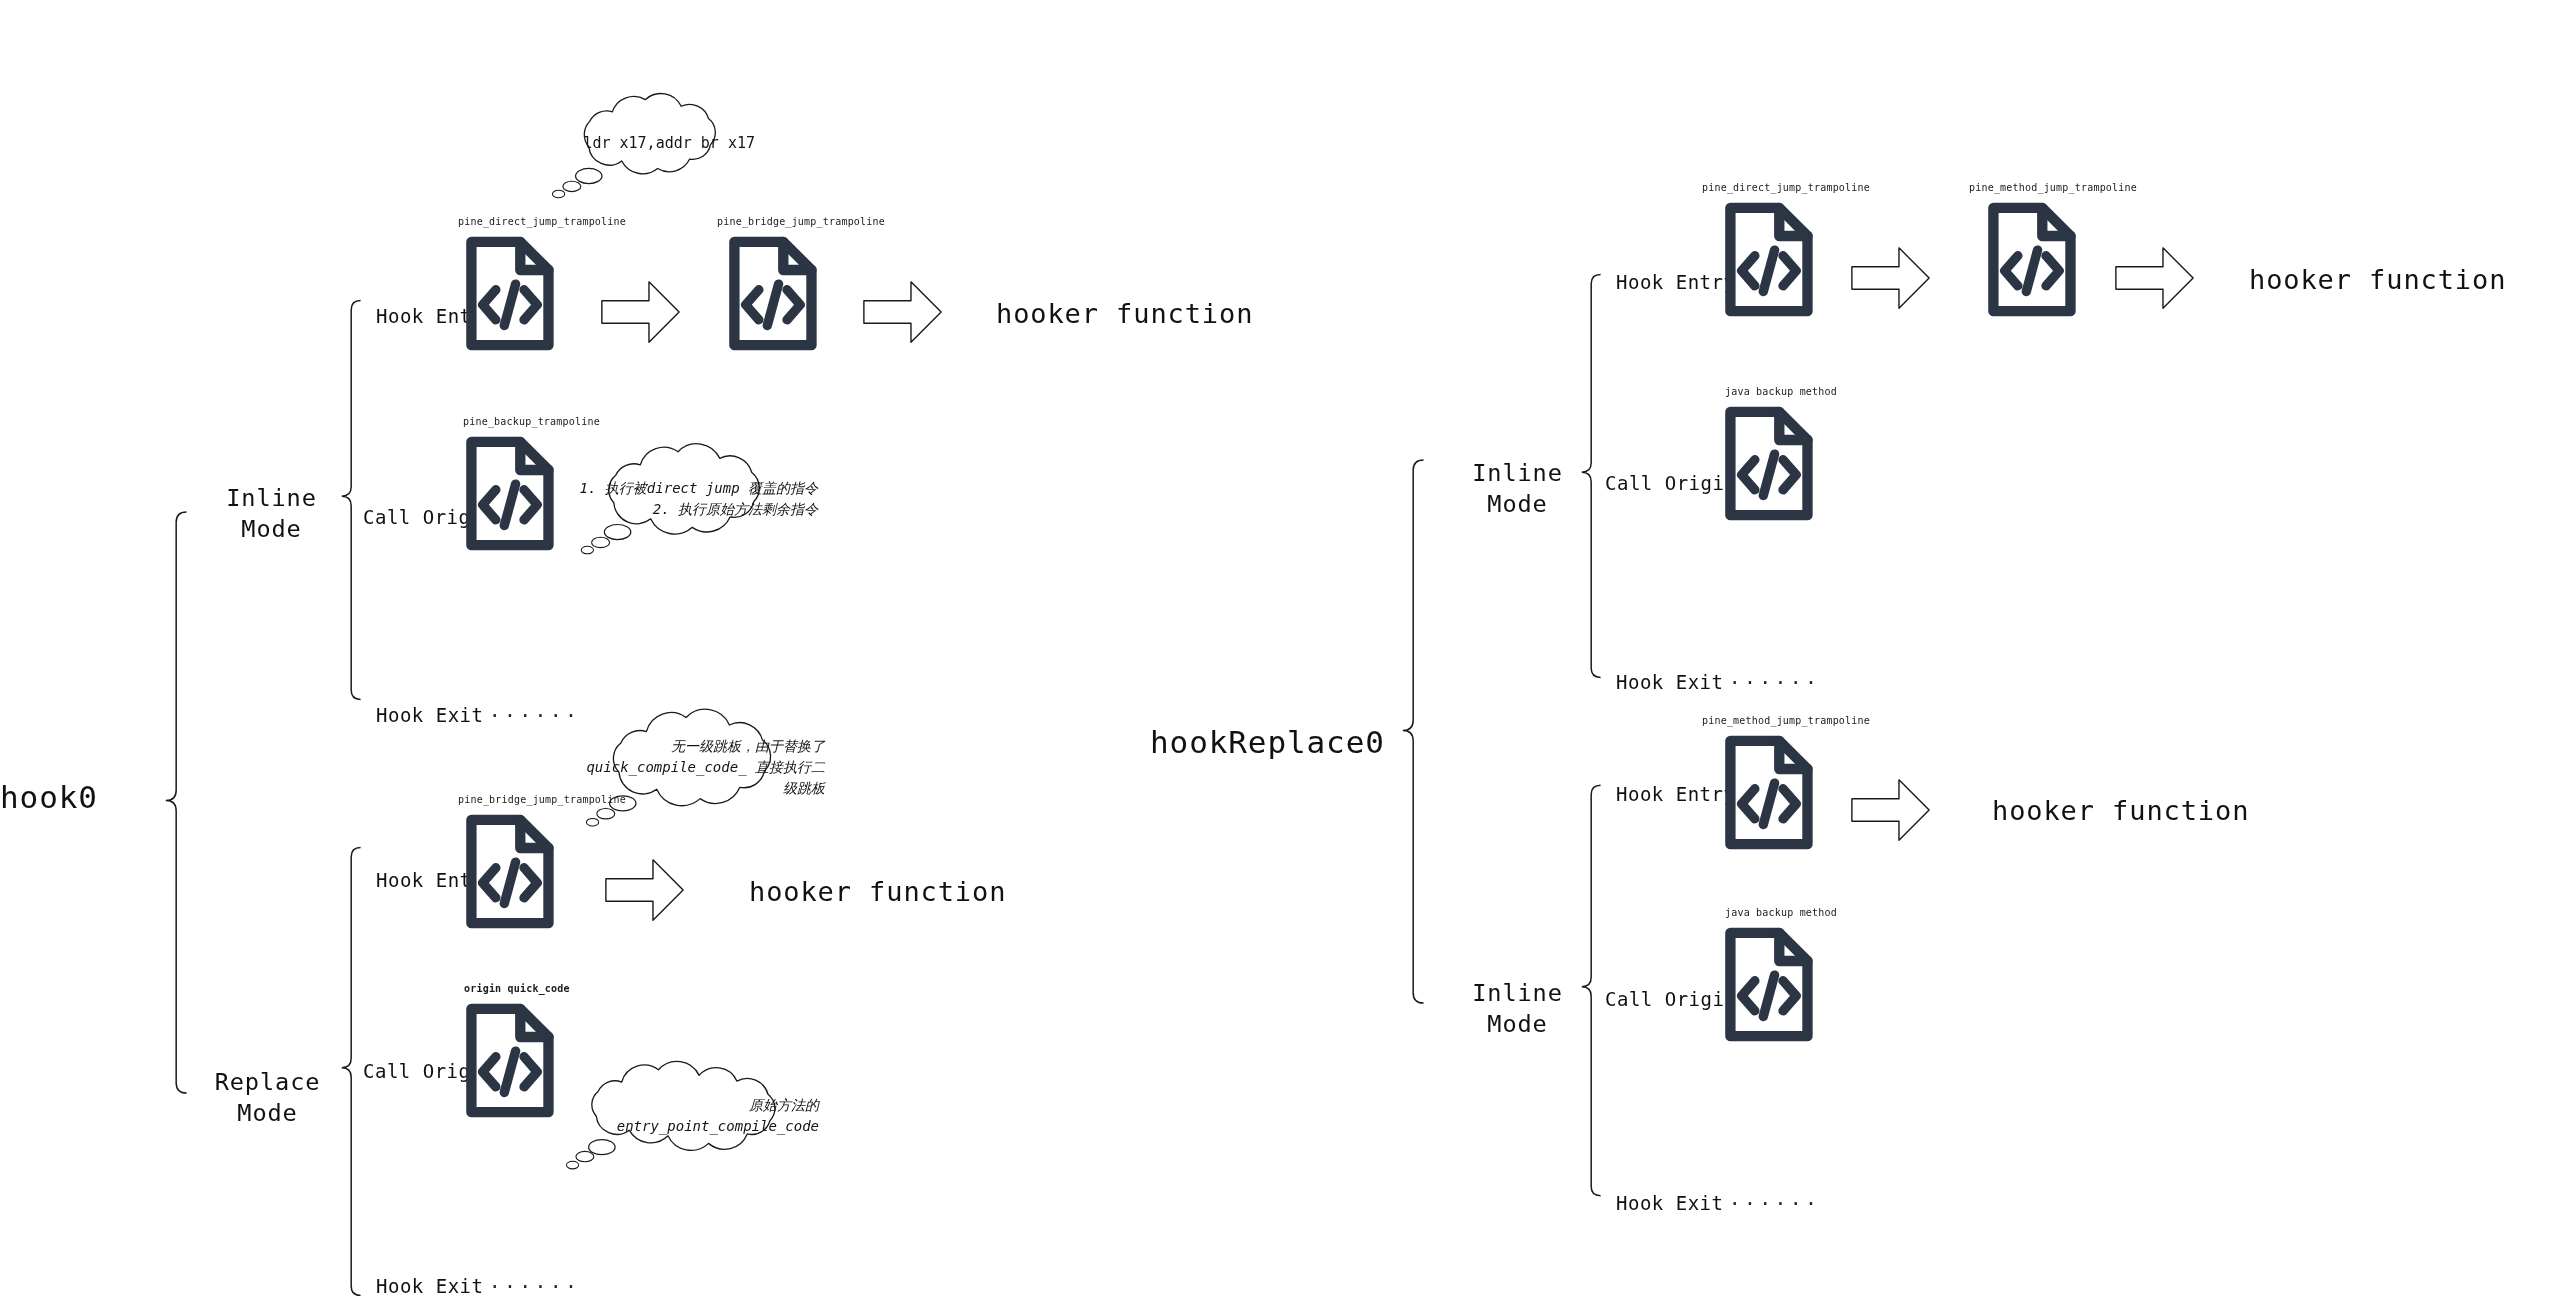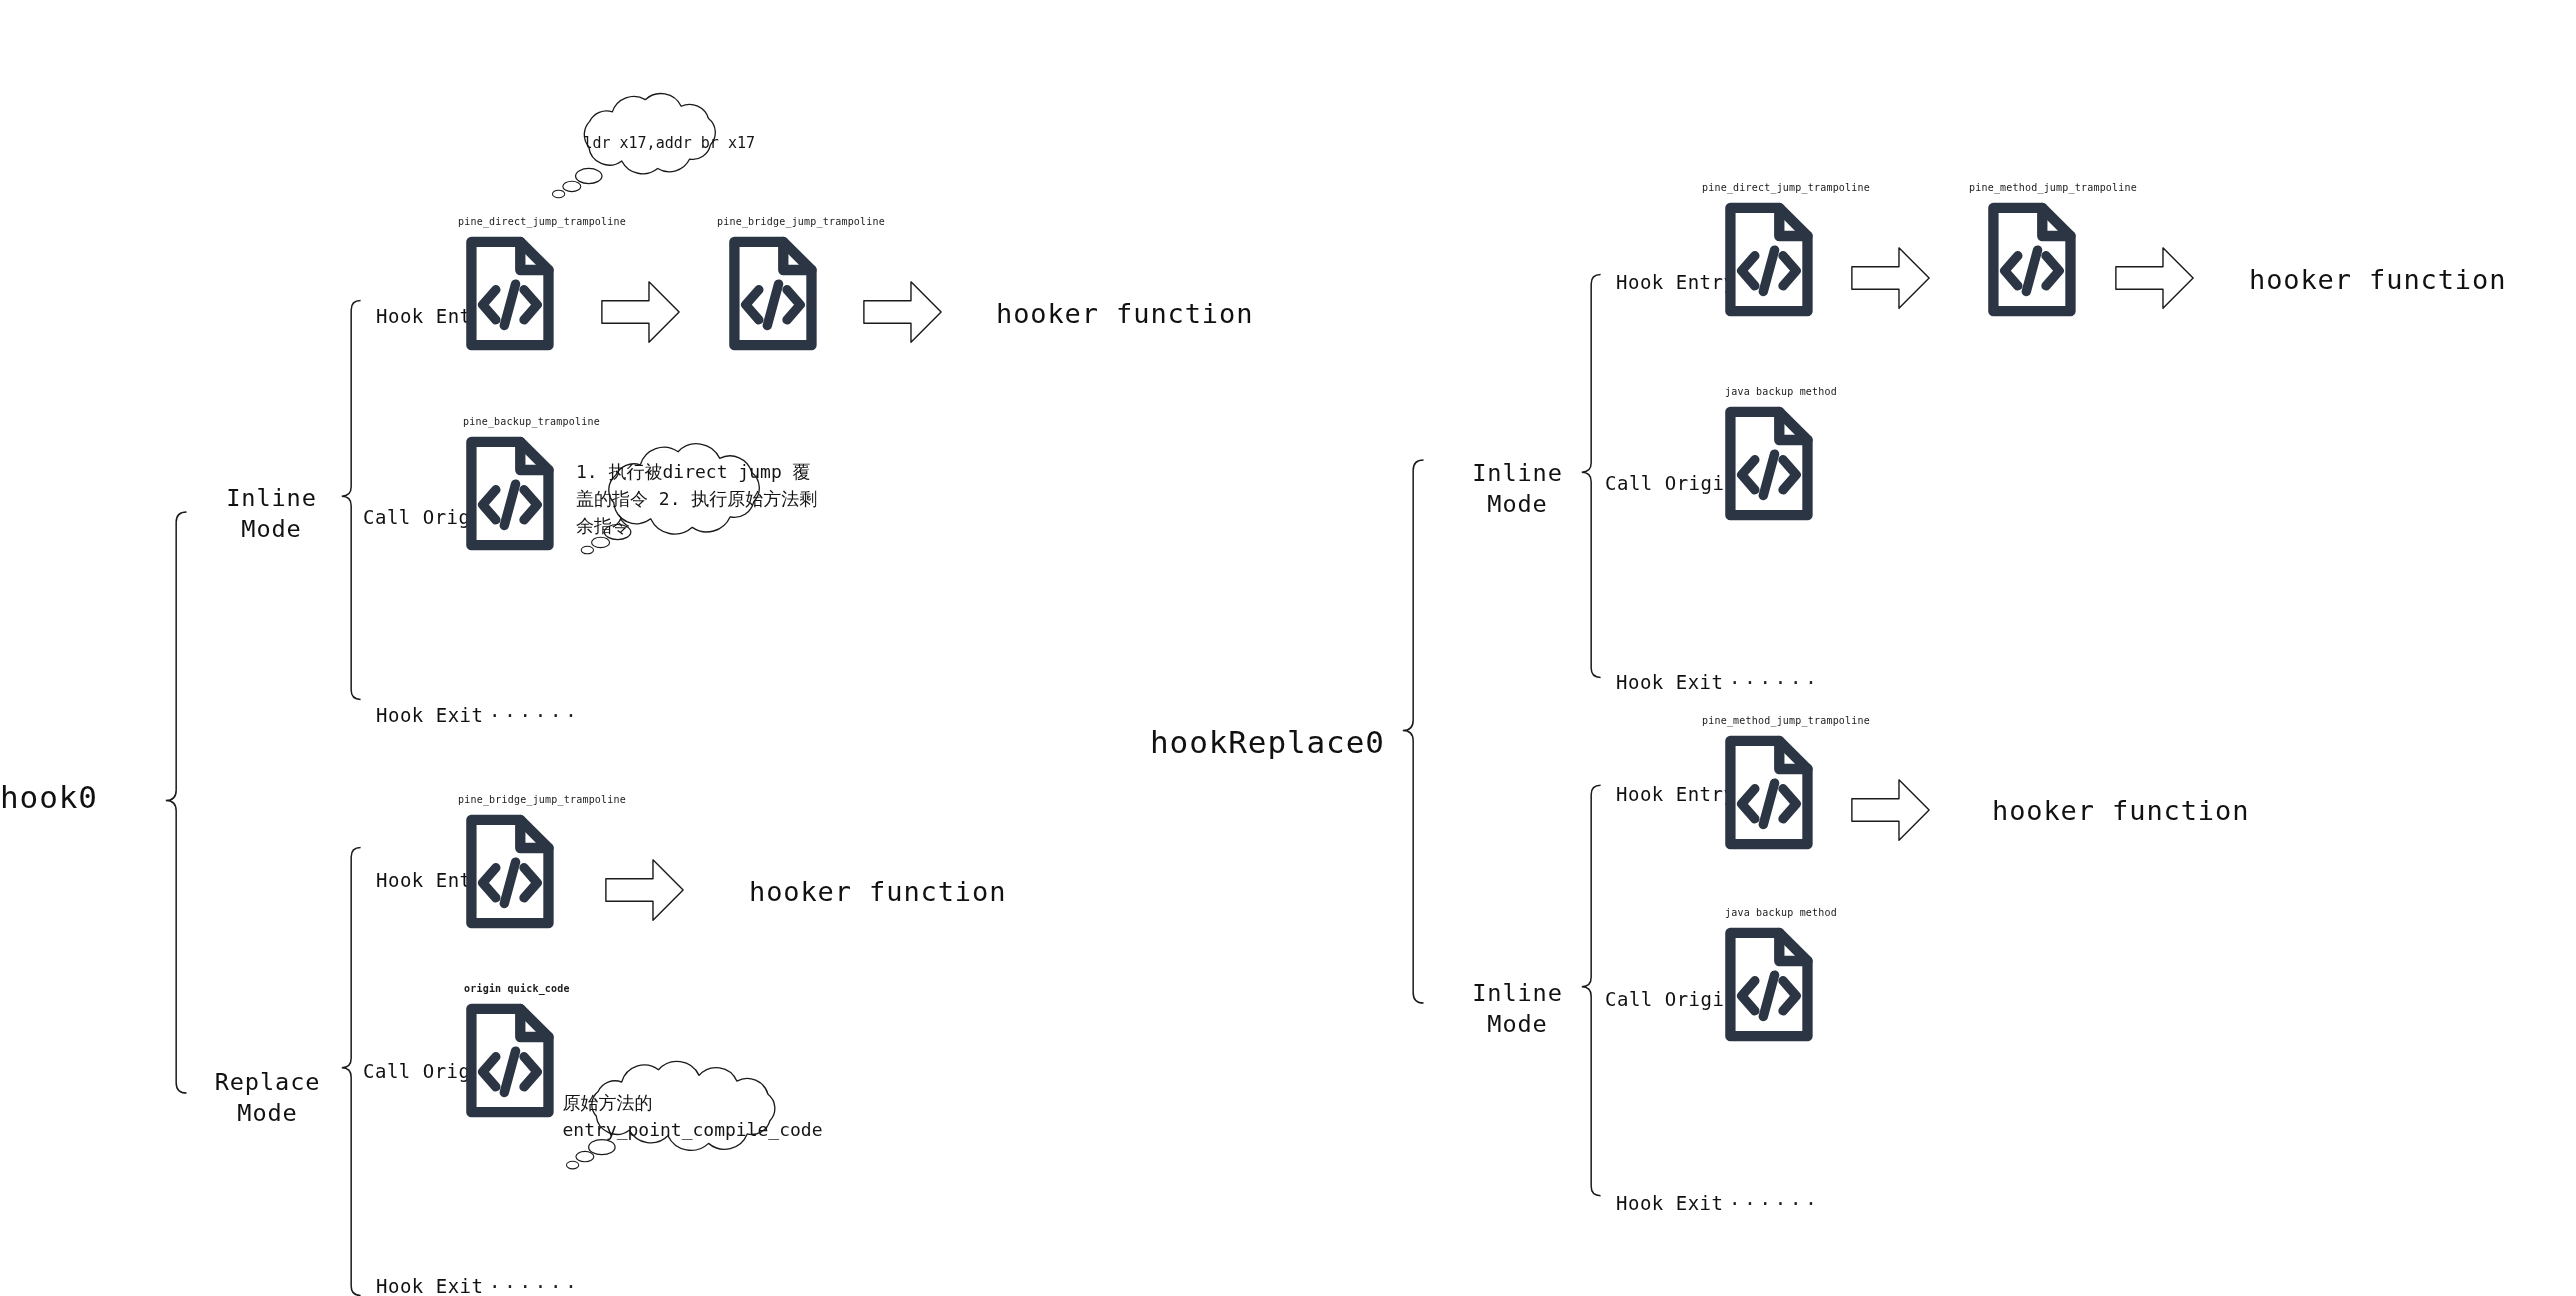--- a/index.html
+++ b/index.html
@@ -23,21 +23,21 @@
     white-space:pre;
     font-family:"DejaVu Sans Mono","Liberation Mono",monospace;
     color:#111111;
     line-height:1.32;
   }
   .t-big{font-size:31px;letter-spacing:0.9px;}
   .t-mode{font-size:23.6px;letter-spacing:0.9px;text-align:center;}
   .t-slot{font-size:19px;letter-spacing:0.5px;}
   .t-file{font-size:10px;letter-spacing:0.2px;color:#1b1b1b;}
   .t-cloud{font-size:15px;text-align:center;color:#161616;line-height:1.42;}
-  .t-cloud-cn{font-size:18px;text-align:left;color:#141414;line-height:1.5;}
+  .t-cloud-cn{font-size:14px;text-align:right;color:#141414;line-height:1.5;font-style:italic;}
   .t-dots{font-size:19px;letter-spacing:3.8px;color:#222;}
   .t-hooker{font-size:27px;letter-spacing:0.9px;color:#111;}
 
   .cloud-wrap{position:absolute;}
   .cloud-text{
     position:absolute;
     left:0;top:0;width:100%;height:100%;
     display:flex;align-items:center;justify-content:center;
     pointer-events:none;
   }
@@ -162,20 +162,43 @@
 
   <svg class="bracket" style="left:338px;top:845px;" width="32" height="453" viewBox="0 0 34 480">
     <path d="M24 2 q-10 0 -10 10 L14 226 q0 10 -10 10 q10 0 10 10 L14 468 q0 10 10 10" fill="none" stroke="#1a1a1a" stroke-width="1.6"></path>
   </svg>
 
   <div class="t t-slot" style="left:376px;top:868px;">Hook Entry</div>
   <div class="t t-slot" style="left:363px;top:1059px;">Call Origin</div>
   <div class="t t-slot" style="left:376px;top:1274px;">Hook Exit</div>
   <div class="t t-dots" style="left:489px;top:1274px;">······</div>
 
+  <div class="cloud-wrap" style="left:581px;top:708px;width:244px;height:118px;">
+    <svg width="244" height="118" viewBox="0 0 258 125">
+      <path d="M40 68
+               a21 21 0 0 1 2 -31
+               a22 22 0 0 1 27 -12
+               a27 27 0 0 1 42 -15
+               a28 28 0 0 1 46 8
+               a25 25 0 0 1 35 16
+               a22 22 0 0 1 2 33
+               a22 22 0 0 1 -26 17
+               a28 28 0 0 1 -42 12
+               a29 29 0 0 1 -46 -10
+               a25 25 0 0 1 -40 -18 Z" fill="#ffffff" stroke="#1a1a1a" stroke-width="1.4" stroke-linejoin="round"></path>
+      <ellipse cx="44" cy="101" rx="14" ry="8" fill="#fff" stroke="#1a1a1a" stroke-width="1.3"></ellipse>
+      <ellipse cx="26" cy="112" rx="9.5" ry="5.5" fill="#fff" stroke="#1a1a1a" stroke-width="1.2"></ellipse>
+      <ellipse cx="12" cy="121" rx="6.5" ry="4" fill="#fff" stroke="#1a1a1a" stroke-width="1.1"></ellipse>
+    </svg>
+    <div class="cloud-text" style="padding-bottom:19px;">
+      <div class="t-cloud-cn">无一级跳板，由于替换了
+quick_compile_code_
+直接执行二级跳板</div>
+    </div>
+  </div>
 
   <div class="t t-file" style="left:458px;top:793px;">pine_bridge_jump_trampoline</div>
   <div class="file-icon" style="left:462px;top:811px;">
     <svg width="94" height="121" viewBox="0 0 100 128">
       <path d="M10 9 h52 l30 30 v80 h-82 Z" fill="#ffffff" stroke="#2b3543" stroke-width="11" stroke-linejoin="round" stroke-linecap="round"></path>
       <path d="M62 9 v30 h30" fill="none" stroke="#2b3543" stroke-width="11" stroke-linejoin="round" stroke-linecap="round"></path>
       <path d="M36 60 L22 76 L36 92" fill="none" stroke="#2b3543" stroke-width="10" stroke-linecap="round" stroke-linejoin="round"></path>
       <path d="M66 60 L80 76 L66 92" fill="none" stroke="#2b3543" stroke-width="10" stroke-linecap="round" stroke-linejoin="round"></path>
       <path d="M57 54 L45 98" fill="none" stroke="#2b3543" stroke-width="10" stroke-linecap="round"></path>
     </svg>

